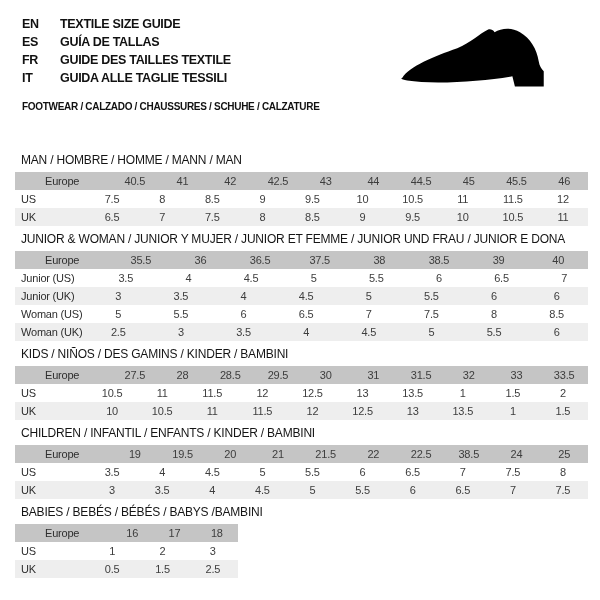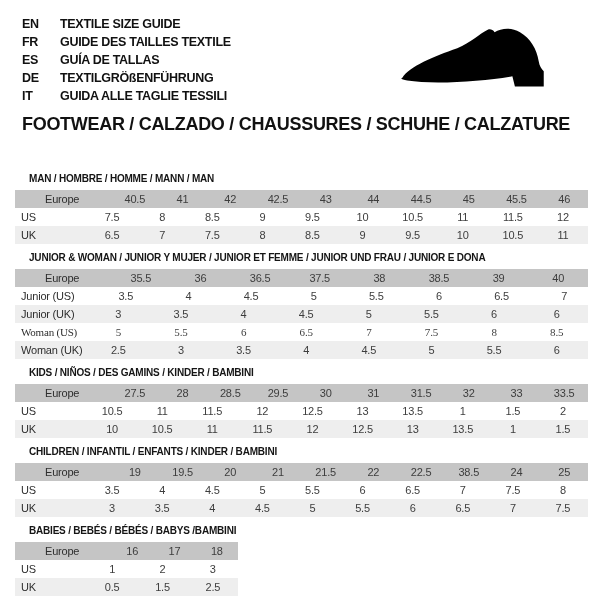--- a/index.html
+++ b/index.html
@@ -16,30 +16,30 @@
   .header{position:relative;padding:15px 12px 0 22px;}
   .langs{display:block;}
   .lang-row{display:grid;grid-template-columns:38px auto;line-height:18px;}
   .lang-code,.lang-label{
     font-weight:bold;font-size:12.5px;letter-spacing:-0.3px;color:#111;
     white-space:nowrap;
   }
   .shoe{position:absolute;top:22px;right:28px;width:182px;height:78px;}
   .category{
     margin:13px 0 0 22px;padding:0;
-    font-size:18px;font-weight:bold;letter-spacing:-0.3px;color:#111;
+    font-size:10px;font-weight:bold;letter-spacing:-0.3px;color:#111;
     line-height:13px;
   }
   
   .tables{padding:0 12px 0 15px;}
   .size-section{margin-top:8px;}
   .size-section.first{margin-top:42px;}
   .section-title{
-    margin:0 0 6px 14px;padding:0;
-    font-size:10px;font-weight:bold;letter-spacing:-0.2px;color:#151515;
+    margin:0 0 6px 6px;padding:0;
+    font-size:12px;font-weight:normal;letter-spacing:-0.2px;color:#151515;
     line-height:11px;white-space:nowrap;
   }
   .size-table{width:100%;}
   .size-table.narrow{width:223px;}
   .t-row{display:grid;height:18px;line-height:18px;}
   .t-row:first-child{background:var(--row-header-bg,#c5c5c5);padding-left:24px;}
   .t-row:nth-child(odd):not(:first-child){background:var(--row-alt-bg,#eeeeee);}
   .t-label{
     padding-left:6px;text-align:left;
     font-size:11px;color:#2e2e2e;letter-spacing:-0.2px;white-space:nowrap;
@@ -53,30 +53,26 @@
 
 <div class="page" style="--row-header-bg: #c5c5c5; --row-alt-bg: #eeeeee;">
 
   <div class="header">
     <div class="langs" id="langs">
         <div class="lang-row">
           <span class="lang-code">EN</span>
           <span class="lang-label">TEXTILE SIZE GUIDE</span>
         </div>
         <div class="lang-row">
+          <span class="lang-code">ES</span>
+          <span class="lang-label">GUÍA DE TALLAS</span>
+        </div>
+        <div class="lang-row">
           <span class="lang-code">FR</span>
           <span class="lang-label">GUIDE DES TAILLES TEXTILE</span>
-        </div>
-        <div class="lang-row">
-          <span class="lang-code">ES</span>
-          <span class="lang-label">GUÍA DE TALLAS</span>
-        </div>
-        <div class="lang-row">
-          <span class="lang-code">DE</span>
-          <span class="lang-label">TEXTILGRÖßENFÜHRUNG</span>
         </div>
         <div class="lang-row">
           <span class="lang-code">IT</span>
           <span class="lang-label">GUIDA ALLE TAGLIE TESSILI</span>
         </div>
       </div>
     <svg class="shoe" viewBox="0 0 200 92" aria-hidden="true">
       <path id="shoe-path" fill="#000000" d="M7 66
         C 16 52, 44 41, 72 31
         C 88 24, 98 14, 108 9
@@ -168,21 +164,21 @@
             <span class="t-label">Junior (UK)</span>
             <span class="t-cell">3</span>
             <span class="t-cell">3.5</span>
             <span class="t-cell">4</span>
             <span class="t-cell">4.5</span>
             <span class="t-cell">5</span>
             <span class="t-cell">5.5</span>
             <span class="t-cell">6</span>
             <span class="t-cell">6</span>
           </div>
-          <div class="t-row" style="grid-template-columns: 72px repeat(8, 1fr); font-family: Liberation Serif, serif;">
+          <div class="t-row" style="grid-template-columns: 72px repeat(8, 1fr);">
             <span class="t-label">Woman (US)</span>
             <span class="t-cell">5</span>
             <span class="t-cell">5.5</span>
             <span class="t-cell">6</span>
             <span class="t-cell">6.5</span>
             <span class="t-cell">7</span>
             <span class="t-cell">7.5</span>
             <span class="t-cell">8</span>
             <span class="t-cell">8.5</span>
           </div>

